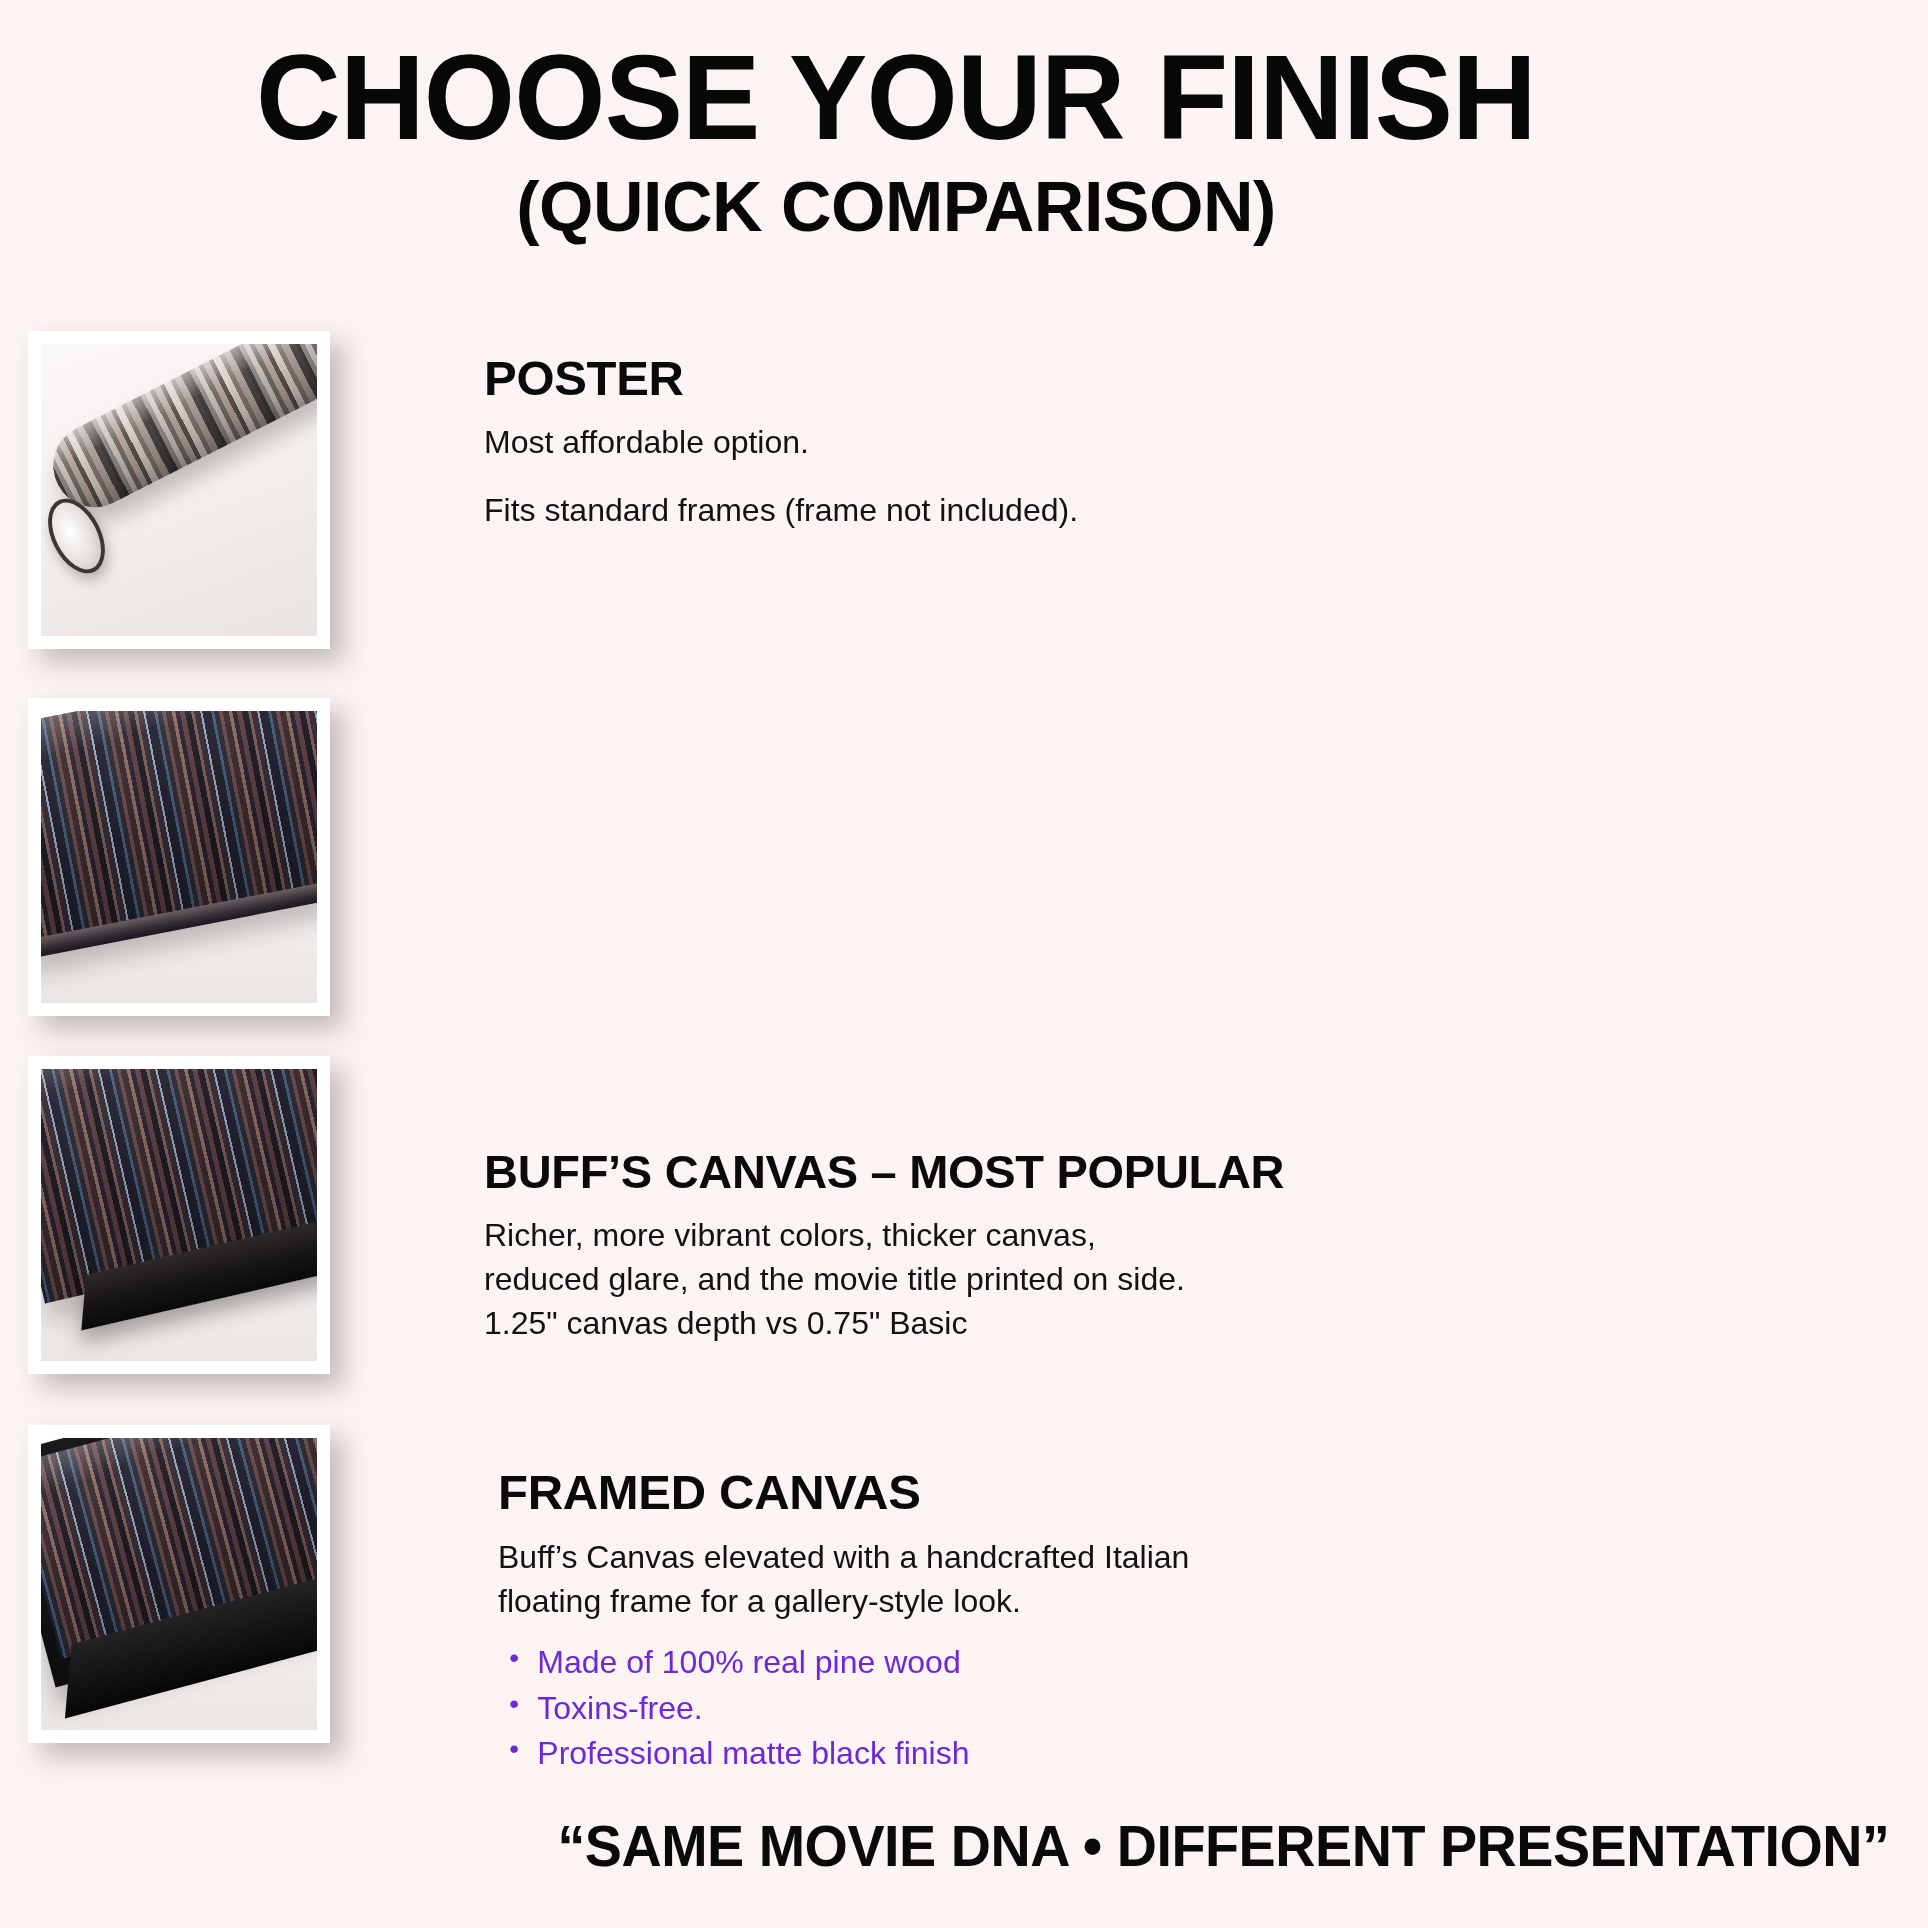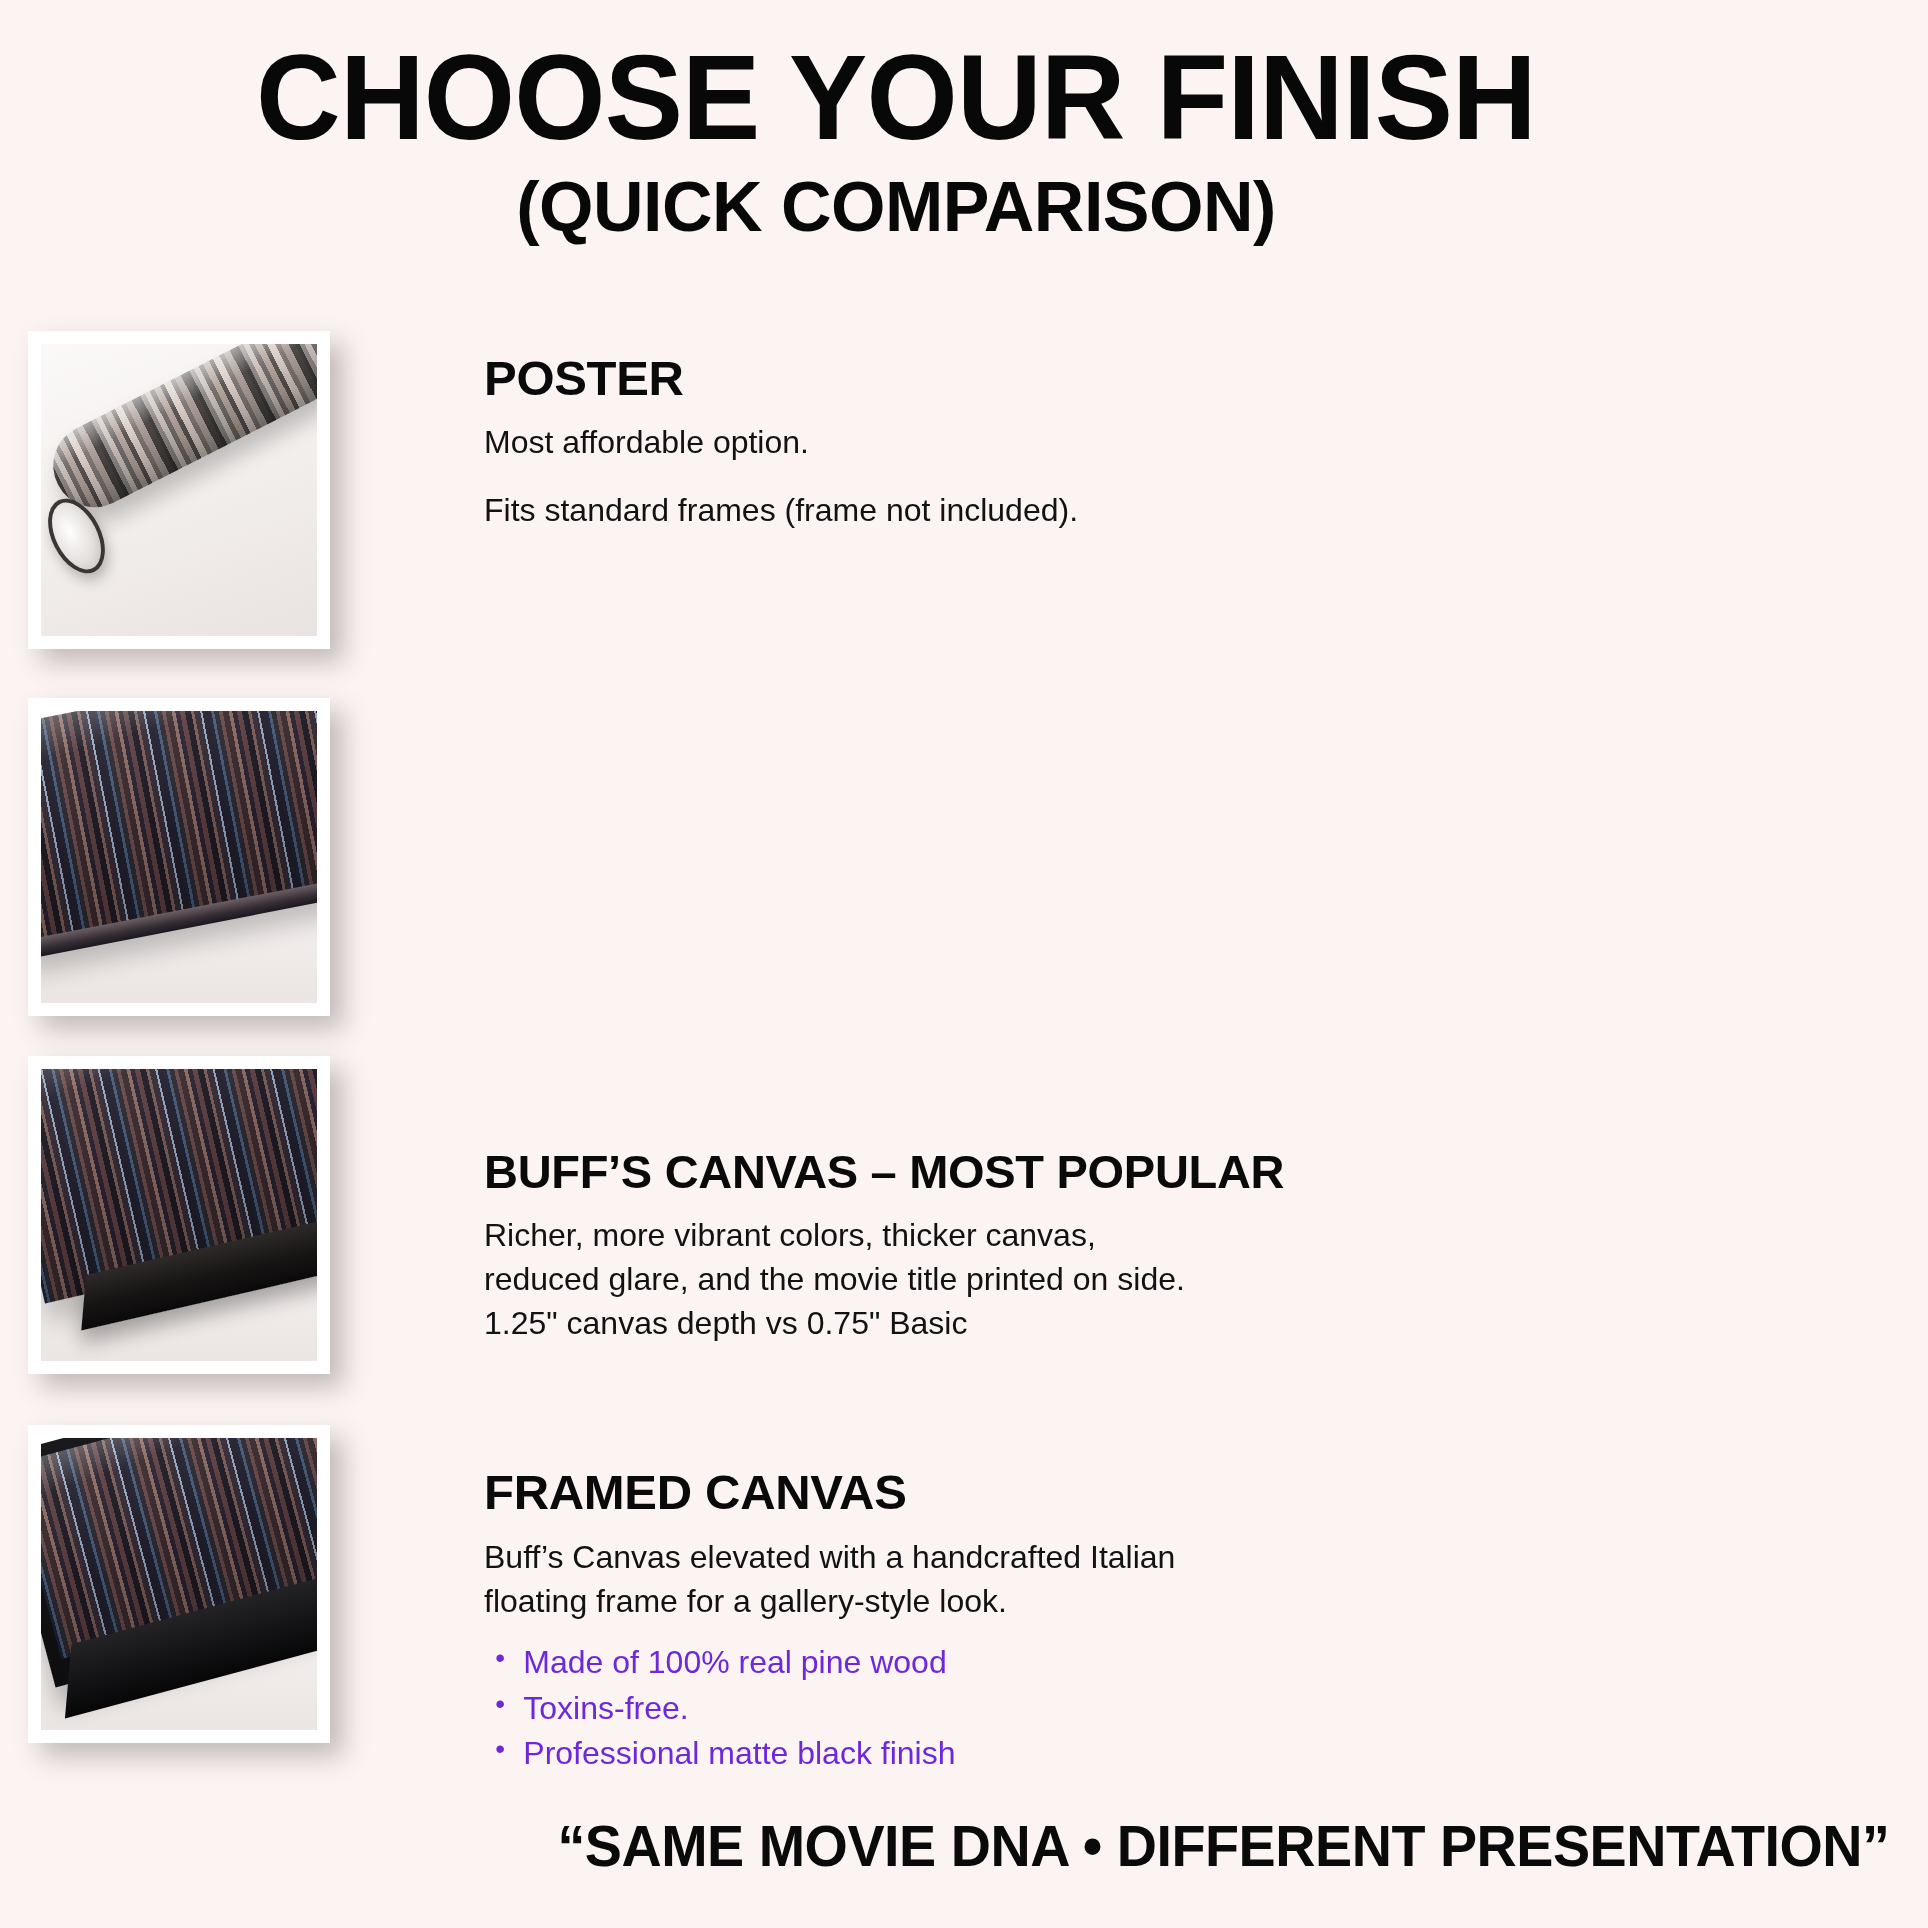--- a/index.html
+++ b/index.html
@@ -311,21 +311,21 @@
     position: absolute;
     left: 0;
     top: -1.9px;
     font-size: 28px;
   }
 
   
   .row-poster .text-col  { padding-top: 21px; }
   .row-basic  .text-col  { padding-top: 26px; }
   .row-buffs  .text-col  { padding-top: 90px; }
-  .row-framed .text-col  { padding-top: 41px; }
+  .row-framed .text-col  { padding-top: 41px; margin-left: 14px; }
 
   .row-buffs .prod-title { font-size: 47px; }
 
   
   .footer {
     position: absolute;
     bottom: 49px;
     left: 0;
     width: 1928px;
     text-align: right;

